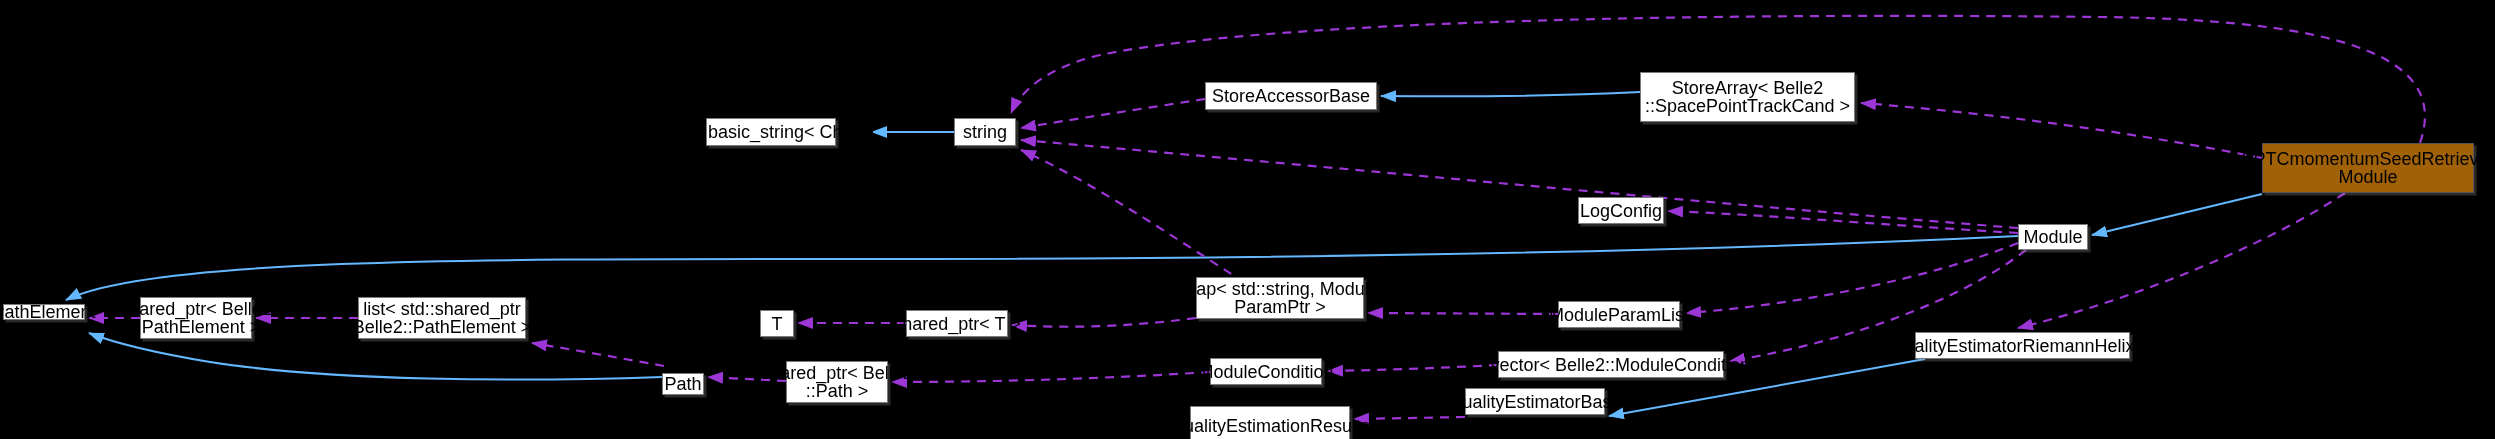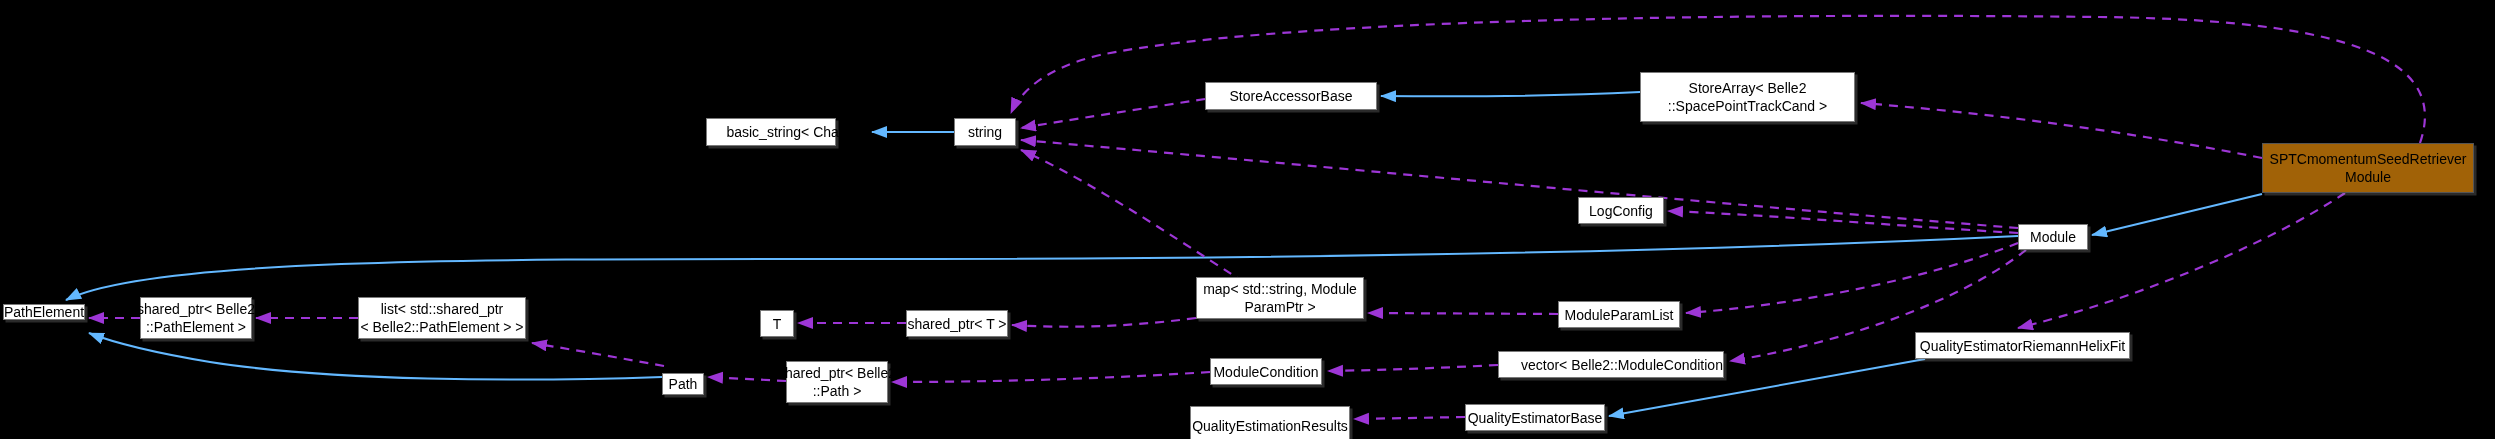--- a/index.html
+++ b/index.html
@@ -13,21 +13,21 @@
   #edges{position:absolute;left:0;top:0;width:2495px;height:439px;}
   .edge-inheritance{fill:none;stroke:#63b8ff;stroke-width:2;}
   .edge-usage{fill:none;stroke:#9d36d6;stroke-width:2.2;stroke-dasharray:9 7;}
   .node{
     position:absolute;
     box-sizing:border-box;
     background:#ffffff;
     border:1.5px solid #7a7a7a;
     box-shadow:2.5px 2.5px 0 rgba(150,150,150,0.28);
     color:#000;
-    font-size:14px;
+    font-size:18px;
     line-height:18px;
     display:flex;
     flex-direction:column;
     align-items:center;
     justify-content:center;
     text-align:center;
     white-space:nowrap;
     cursor:pointer;
   }
   .node--current{
@@ -126,21 +126,21 @@
       </div>
       <div class="node" style="left: 1210px; top: 358px; width: 112px; height: 27px;">
         <div>ModuleCondition</div>
       </div>
       <div class="node" style="left: 1498px; top: 351px; width: 226px; height: 27px; padding-left: 34px;">
         <div>vector&lt; Belle2::ModuleCondition &gt;</div>
       </div>
       <div class="node" style="left: 1190px; top: 406px; width: 160px; height: 39px;">
         <div>QualityEstimationResults</div>
       </div>
-      <div class="node" style="left: 1465px; top: 404px; width: 140px; height: 27px;">
+      <div class="node" style="left: 1465px; top: 388px; width: 140px; height: 27px;">
         <div>QualityEstimatorBase</div>
       </div>
       <div class="node" style="left: 1915px; top: 332px; width: 215px; height: 27px;">
         <div>QualityEstimatorRiemannHelixFit</div>
       </div>
       <div class="node" style="left: 662px; top: 363px; width: 42px; height: 22px; margin-top: 10px;">
         <div>Path</div>
       </div>
       <div class="node" style="left: 786px; top: 361px; width: 102px; height: 42px;">
         <div>shared_ptr&lt; Belle2</div>

